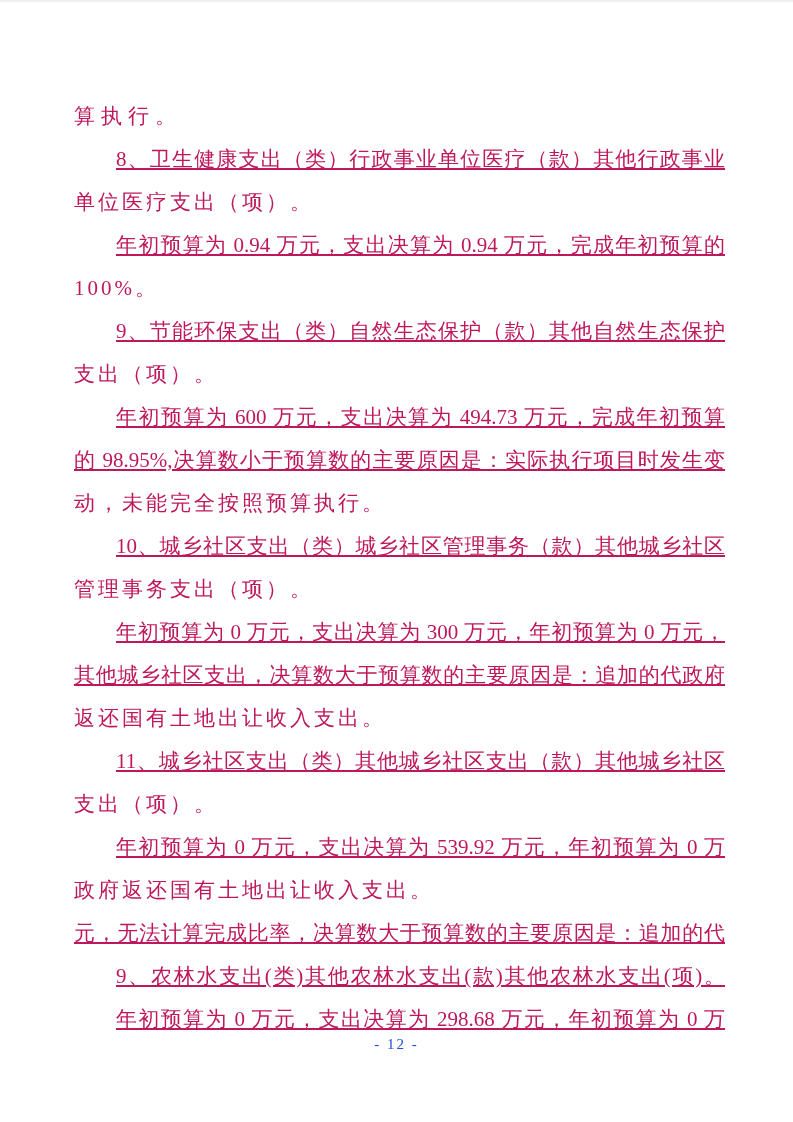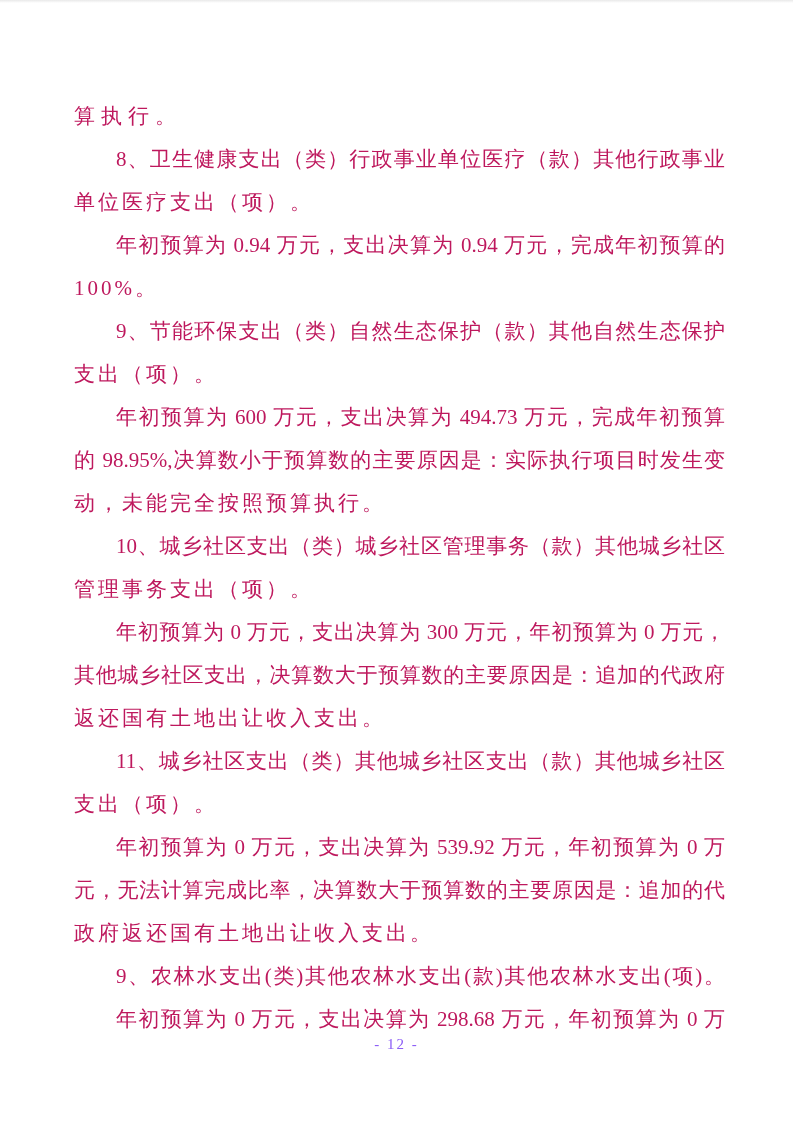--- a/index.html
+++ b/index.html
@@ -36,30 +36,31 @@
     text-align: left;
     letter-spacing: 0;
   }
   .line.indent { text-indent: 2em; }
   .line.end { letter-spacing: 3px; }
   .line.loose { letter-spacing: 6px; }
   .line.fill {
     text-align: justify;
     text-align-last: justify;
     text-justify: inter-character;
+    text-decoration: underline;
   }
   .footer {
     position: absolute;
     top: 1036px;
     left: 0;
     width: 100%;
     text-align: center;
     font-size: 15px;
     letter-spacing: 2px;
-    color: #8b5cf6;
+    color: #1d4ed8;
   }
 </style>
 </head>
 <body>
 
 <div class="page">
   <div class="scan-edge"></div>
 
   <div class="content">
     <div class="line end loose">算执行。</div>
@@ -73,20 +74,20 @@
     <div class="line fill">的 98.95%,决算数小于预算数的主要原因是：实际执行项目时发生变</div>
     <div class="line end">动，未能完全按照预算执行。</div>
     <div class="line indent fill">10、城乡社区支出（类）城乡社区管理事务（款）其他城乡社区</div>
     <div class="line end">管理事务支出（项）。</div>
     <div class="line indent fill">年初预算为 0 万元，支出决算为 300 万元，年初预算为 0 万元，</div>
     <div class="line fill">其他城乡社区支出，决算数大于预算数的主要原因是：追加的代政府</div>
     <div class="line end">返还国有土地出让收入支出。</div>
     <div class="line indent fill">11、城乡社区支出（类）其他城乡社区支出（款）其他城乡社区</div>
     <div class="line end">支出（项）。</div>
     <div class="line indent fill">年初预算为 0 万元，支出决算为 539.92 万元，年初预算为 0 万</div>
+    <div class="line end">政府返还国有土地出让收入支出。</div>
     <div class="line fill">元，无法计算完成比率，决算数大于预算数的主要原因是：追加的代</div>
-    <div class="line end">政府返还国有土地出让收入支出。</div>
     <div class="line indent fill">9、农林水支出(类)其他农林水支出(款)其他农林水支出(项)。</div>
     <div class="line indent fill">年初预算为 0 万元，支出决算为 298.68 万元，年初预算为 0 万</div>
   </div>
 
   <div class="footer">- 12 -</div>
 </div>
 
 </body></html>

